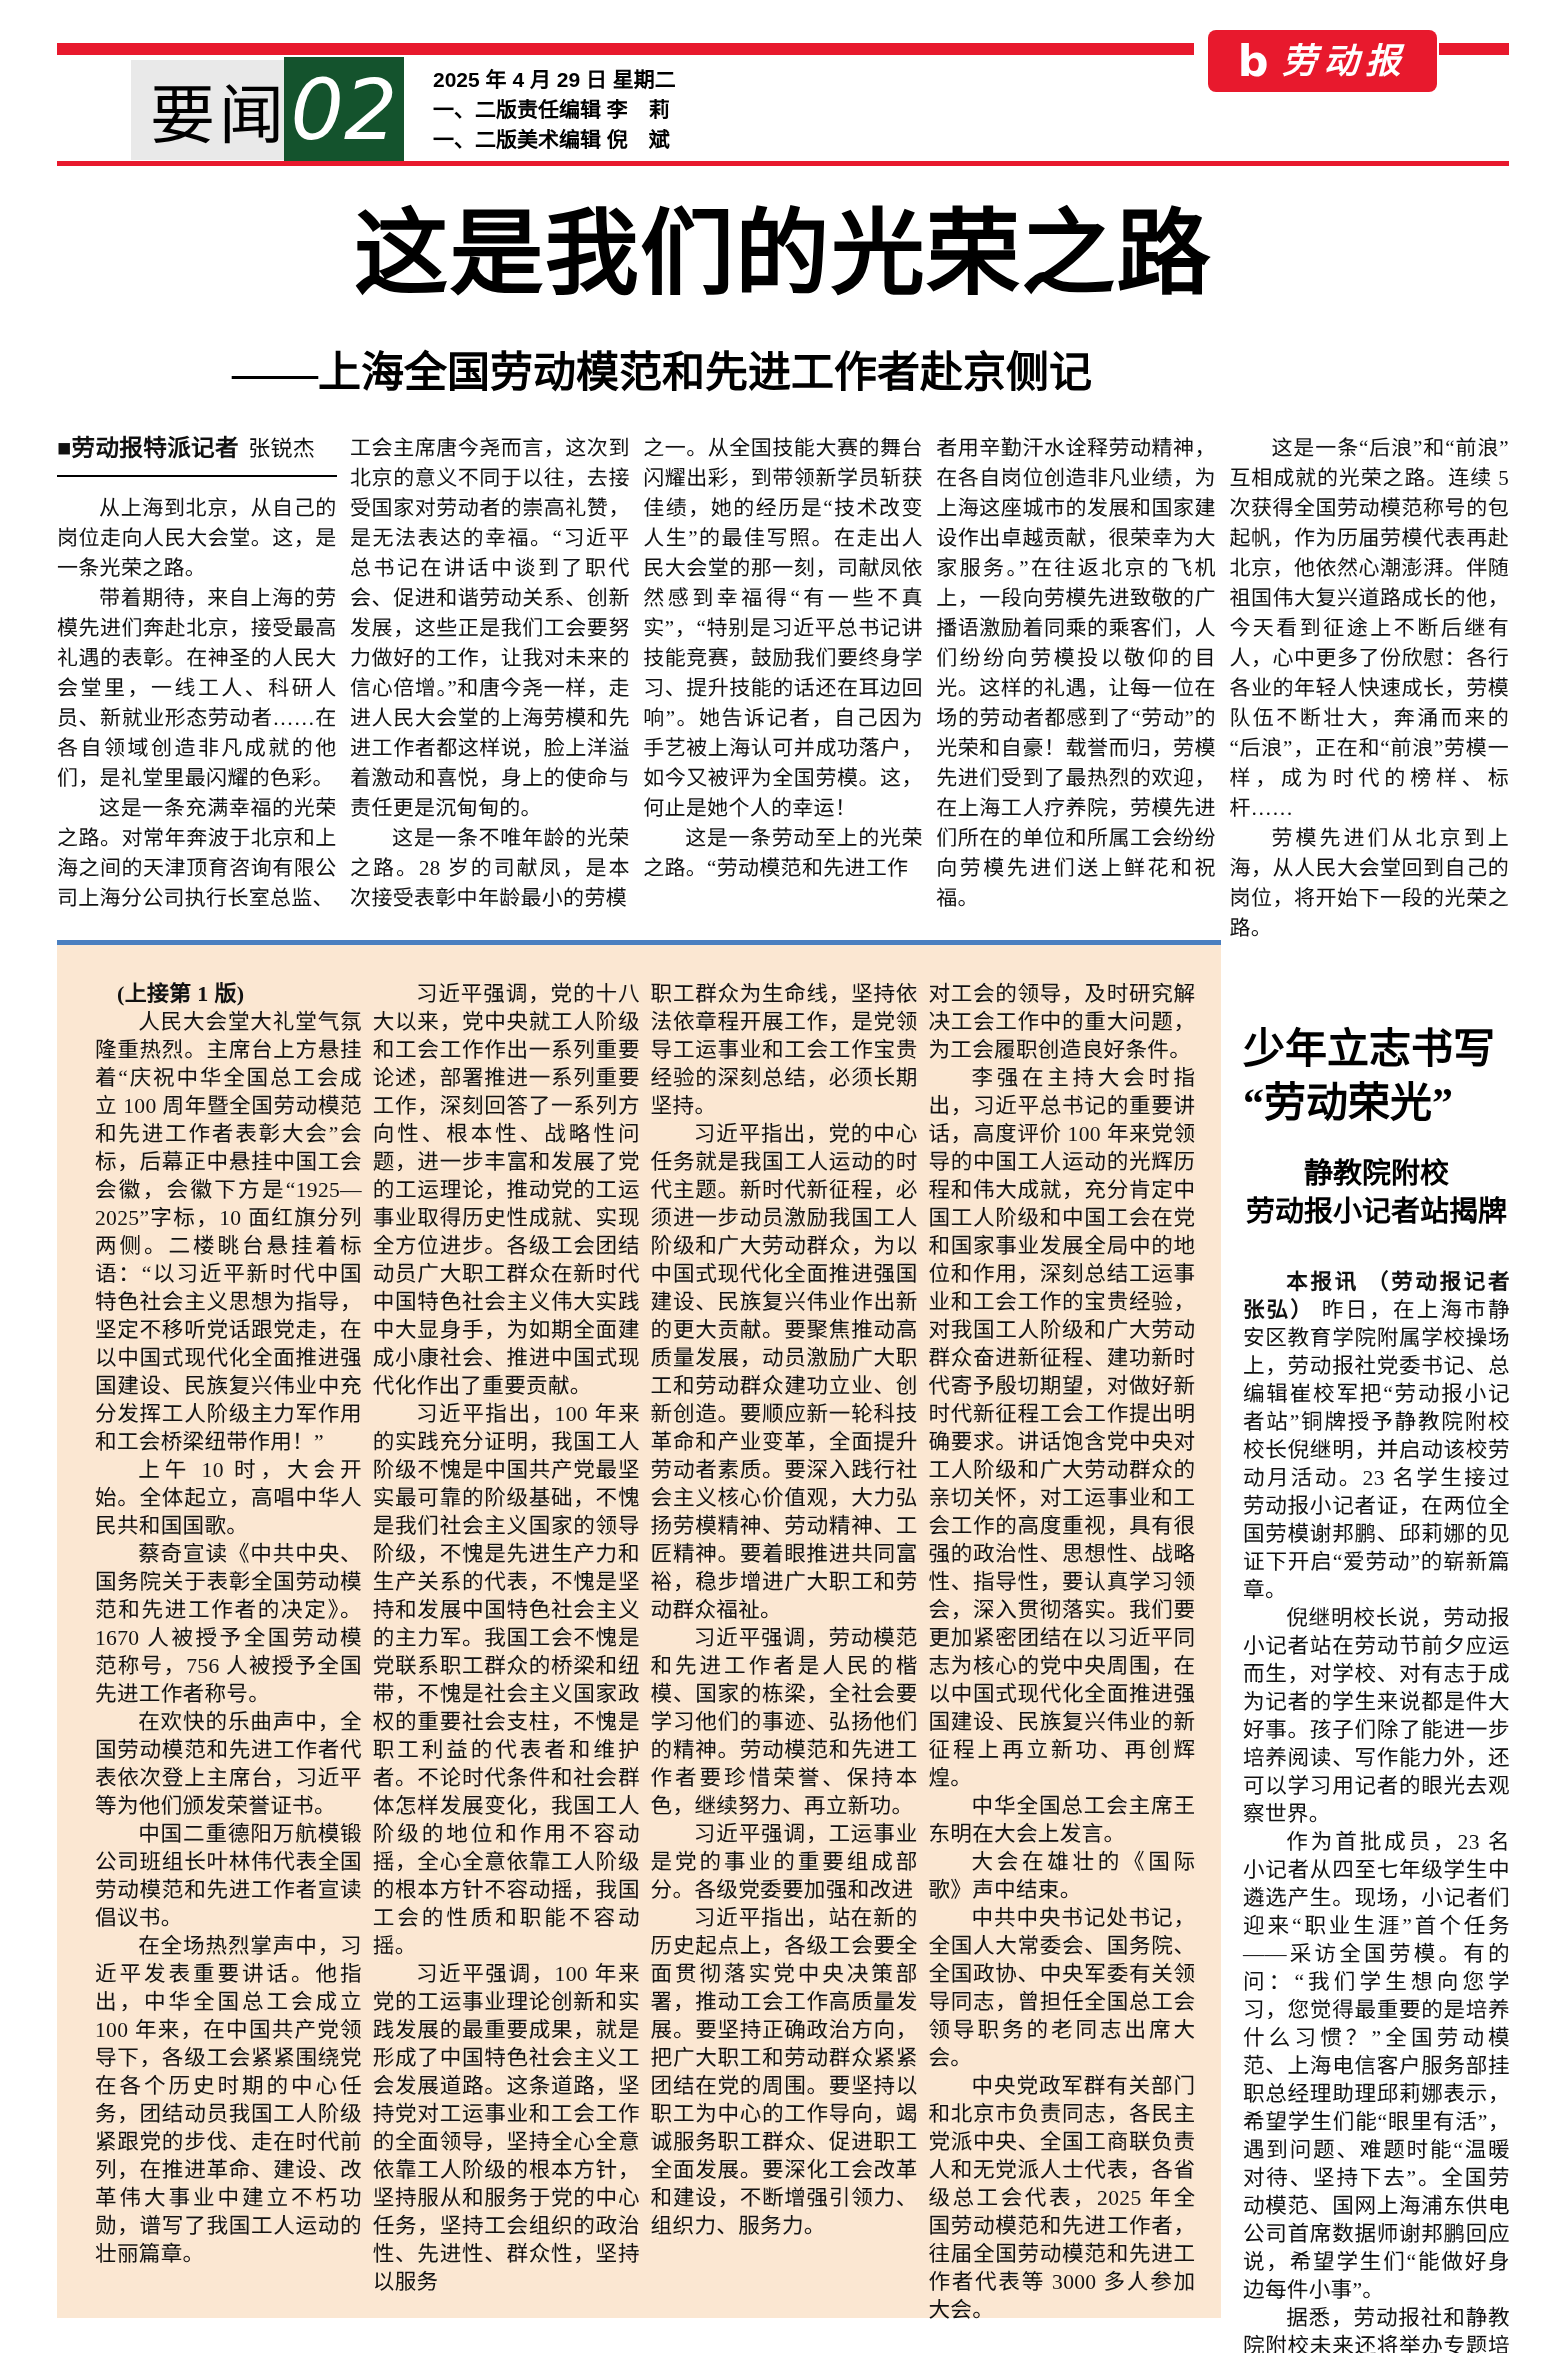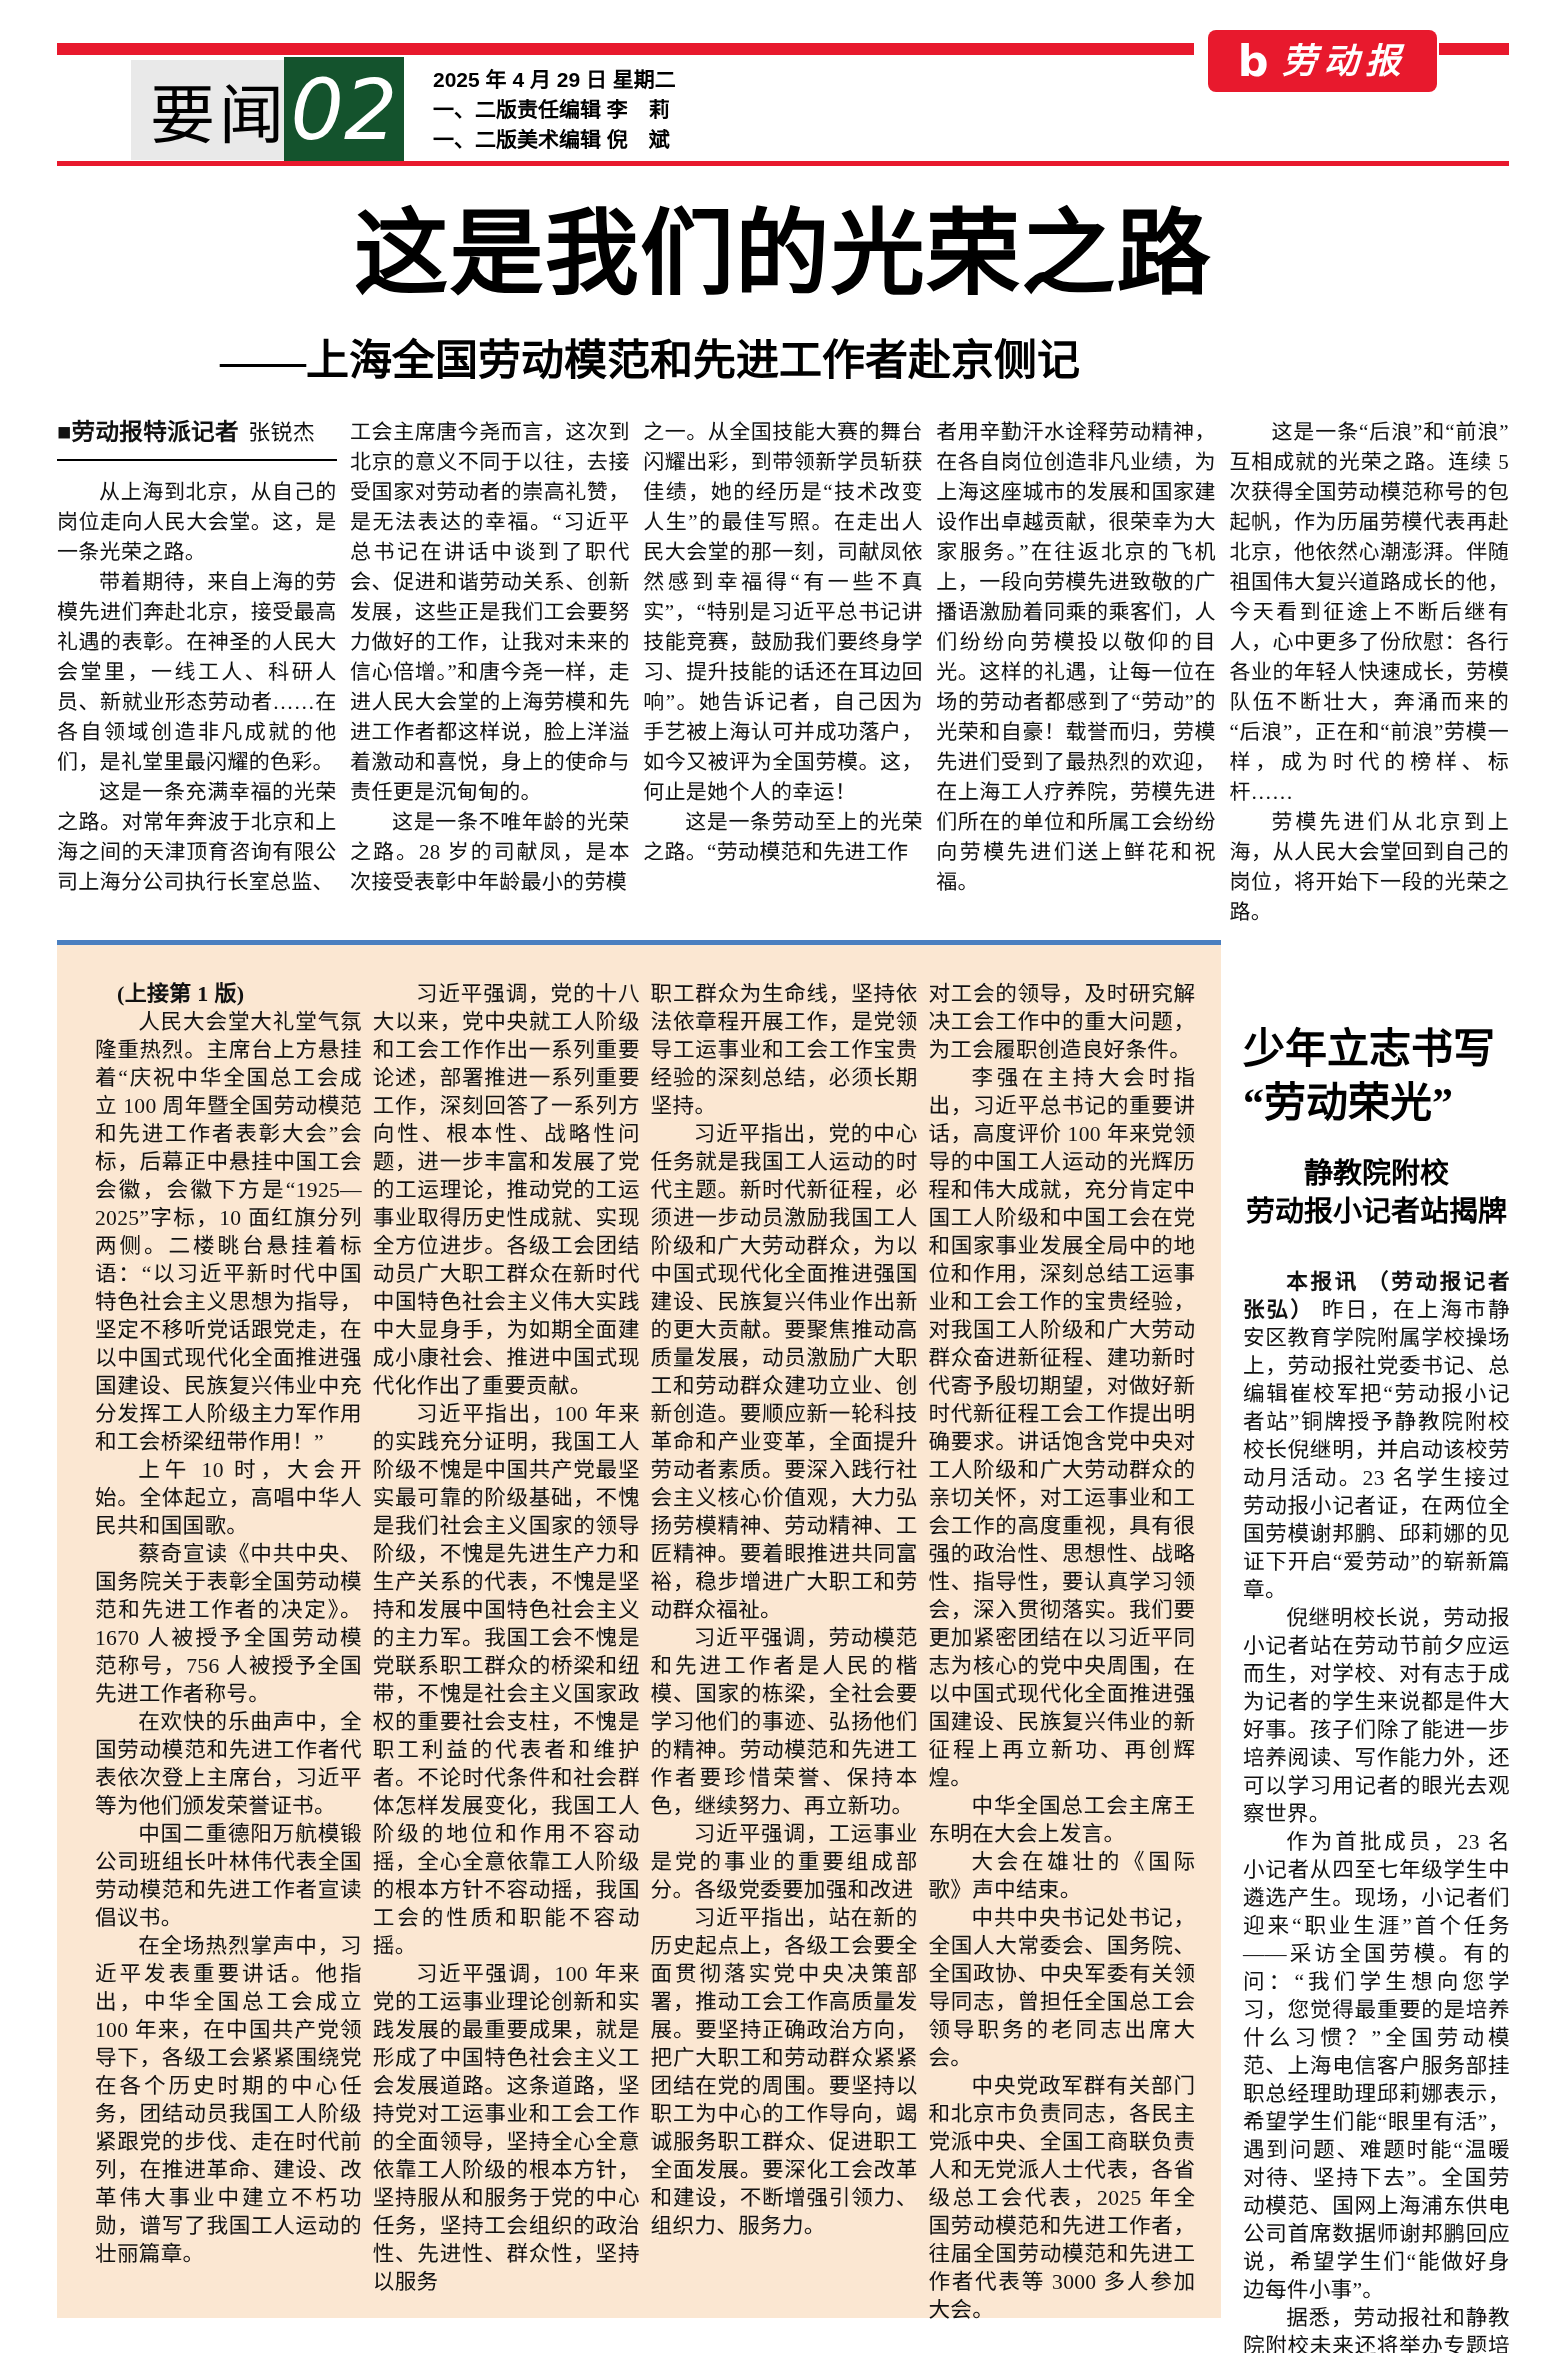--- a/index.html
+++ b/index.html
@@ -19,23 +19,23 @@
   .pageno-box{position:absolute;left:284px;top:57px;width:120px;height:106px;background:#14532d;color:#fff;
               display:flex;align-items:center;justify-content:center;
               font-family:"DejaVu Sans",sans-serif;font-weight:normal;font-style:italic;font-size:84px;}
   .mast-info{position:absolute;left:433px;top:65px;font-family:"Liberation Sans","DejaVu Sans",sans-serif;
              font-weight:bold;font-size:21px;line-height:30px;color:#000;}
   .header-rule{position:absolute;left:57px;top:161px;width:1452px;height:4.7px;background:#e8192d;}
 
   
   .headline{position:absolute;left:57px;top:193px;width:1452px;margin:0;text-align:center;
             font-size:94px;font-weight:bold;letter-spacing:1.3px;line-height:1.3;color:#000;}
-  .subheadline{position:absolute;left:57px;top:333px;width:1186px;margin:0;text-align:center;
+  .subheadline{position:absolute;left:57px;top:333px;width:1186px;margin:12px;text-align:center;
                font-size:43px;font-weight:bold;line-height:1.3;color:#000;}
-  .lead-cols{position:absolute;left:57px;top:417px;width:1452px;display:flex;gap:13.5px;}
+  .lead-cols{position:absolute;left:57px;top:433px;width:1452px;display:flex;gap:13.5px;}
   .lead-cols .col{flex:1;font-size:21px;line-height:30px;text-align:justify;letter-spacing:0.3px;}
   .col p{margin:0;text-indent:2em;}
   .col p.cont{text-indent:0;}
   .byline{font-size:23.6px;padding-bottom:10.8px;border-bottom:2px solid #000;margin-bottom:16px;white-space:nowrap;}
   .byline .bl-label{font-family:"Liberation Sans","DejaVu Sans",sans-serif;font-weight:bold;}
   .byline .bl-name{font-size:22px;margin-left:9.4px;}
 
   
   .blue-bar{position:absolute;left:57px;top:940px;width:1164px;height:10.8px;background:#4a7fc0;}
   .beige{position:absolute;left:57px;top:945px;width:1164px;height:1373px;background:#fbe7d2;

